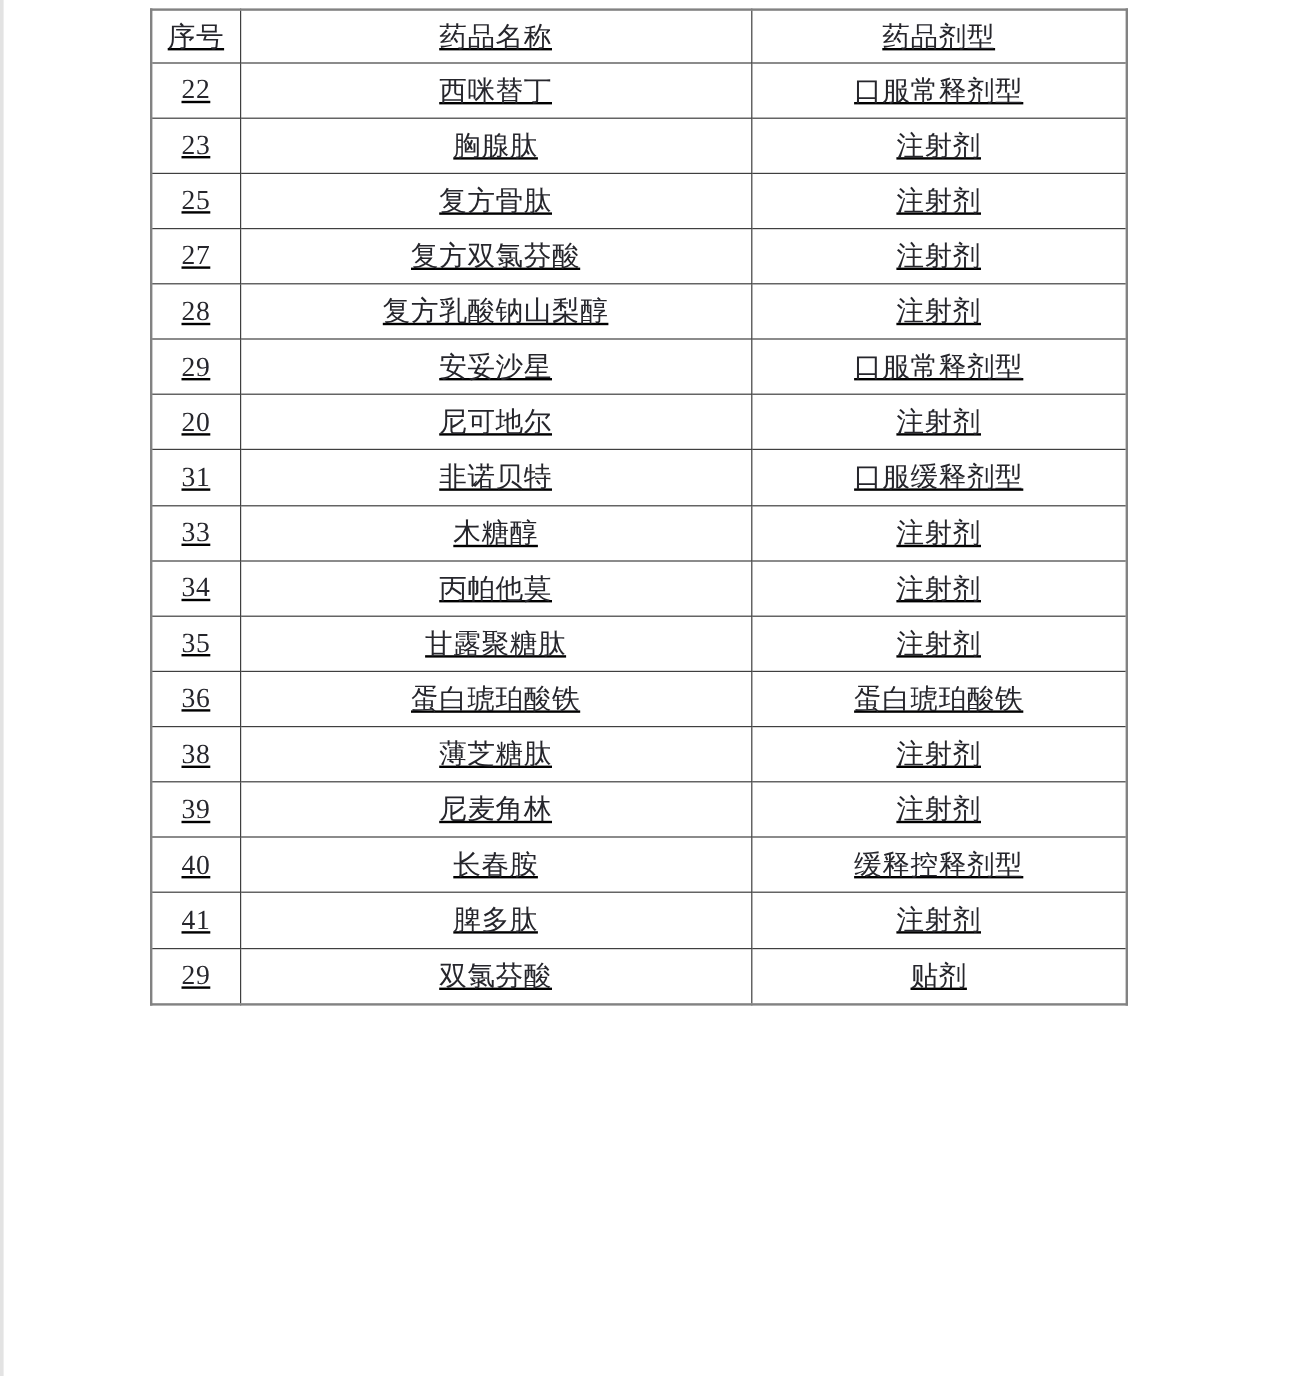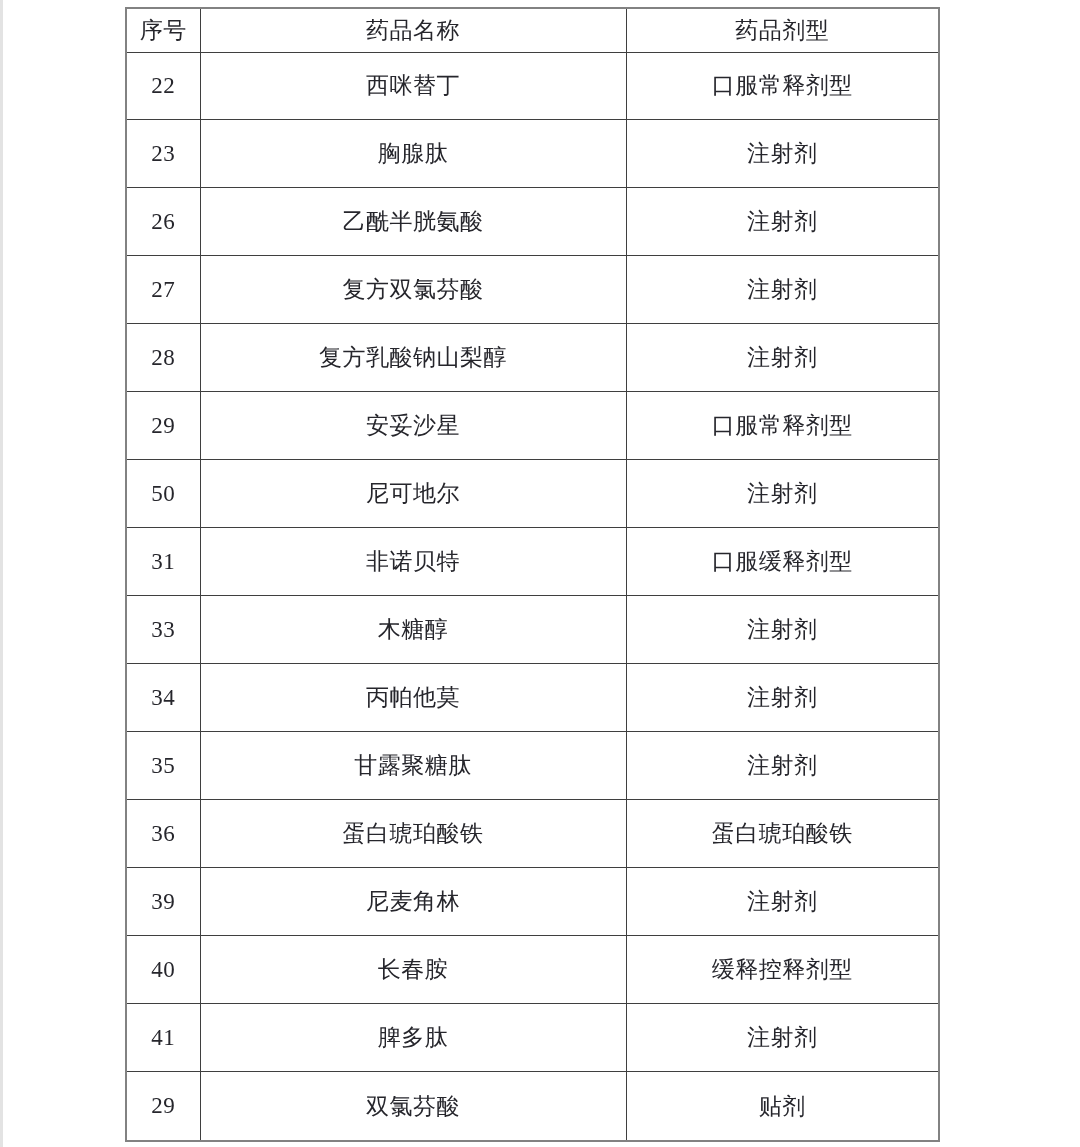--- a/index.html
+++ b/index.html
@@ -20,24 +20,25 @@
     top: 0;
     width: 3px;
     height: 1147px;
     background: #e3e3e3;
   }
   table.doc-table {
     position: absolute;
     left: 125px;
     top: 7px;
     width: 813px;
-    height: 1135px;
+    height: 831px;
     border-collapse: collapse;
     table-layout: fixed;
     border: 2px solid #828282;
+    text-decoration: underline;
   }
   .doc-table th,
   .doc-table td {
     border: 1.5px solid #3f3f3f;
     text-align: center;
     vertical-align: middle;
     font-size: 23px;
     font-weight: normal;
     color: #26262c;
     padding: 0;
@@ -75,41 +76,41 @@
         <td>22</td>
         <td>西咪替丁</td>
         <td>口服常释剂型</td>
       </tr>
       <tr>
         <td>23</td>
         <td>胸腺肽</td>
         <td>注射剂</td>
       </tr>
       <tr>
-        <td>26</td>
-        <td>乙酰半胱氨酸</td>
+        <td>25</td>
+        <td>复方骨肽</td>
         <td>注射剂</td>
       </tr>
       <tr>
         <td>27</td>
         <td>复方双氯芬酸</td>
         <td>注射剂</td>
       </tr>
       <tr>
         <td>28</td>
         <td>复方乳酸钠山梨醇</td>
         <td>注射剂</td>
       </tr>
       <tr>
         <td>29</td>
         <td>安妥沙星</td>
         <td>口服常释剂型</td>
       </tr>
       <tr>
-        <td>50</td>
+        <td>20</td>
         <td>尼可地尔</td>
         <td>注射剂</td>
       </tr>
       <tr>
         <td>31</td>
         <td>非诺贝特</td>
         <td>口服缓释剂型</td>
       </tr>
       <tr>
         <td>33</td>
@@ -125,20 +126,25 @@
         <td>35</td>
         <td>甘露聚糖肽</td>
         <td>注射剂</td>
       </tr>
       <tr>
         <td>36</td>
         <td>蛋白琥珀酸铁</td>
         <td>蛋白琥珀酸铁</td>
       </tr>
       <tr>
+        <td>38</td>
+        <td>薄芝糖肽</td>
+        <td>注射剂</td>
+      </tr>
+      <tr>
         <td>39</td>
         <td>尼麦角林</td>
         <td>注射剂</td>
       </tr>
       <tr>
         <td>40</td>
         <td>长春胺</td>
         <td>缓释控释剂型</td>
       </tr>
       <tr>

